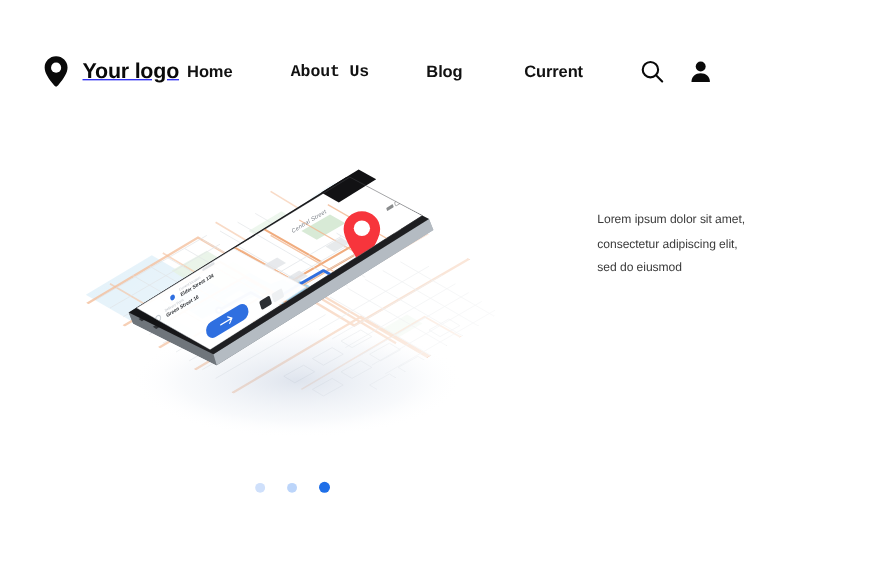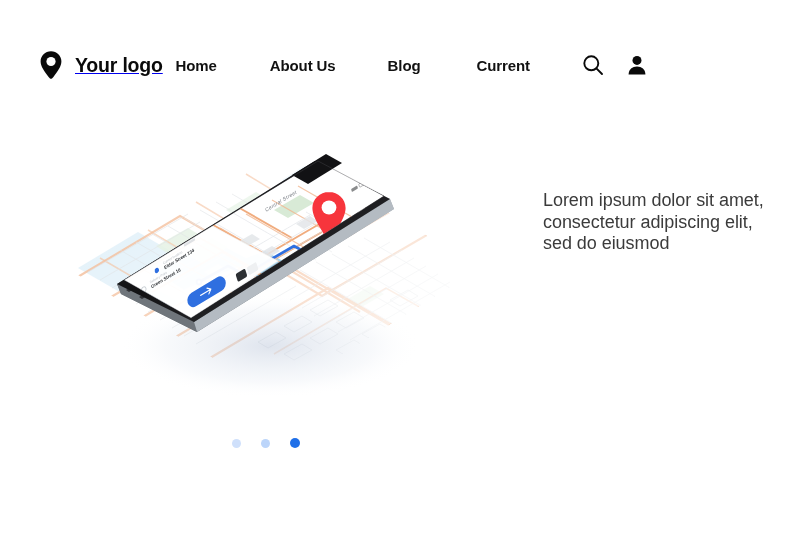--- a/index.html
+++ b/index.html
@@ -54,21 +54,21 @@
   .nav-link {
     font-size: 15px;
     font-weight: bold;
     color: #111111;
     text-decoration: none;
     white-space: nowrap;
     letter-spacing: -0.1px;
     padding: 6px 0;
   }
   .nav-gap-1 { margin-right: 53px; }
-  .nav-gap-2 { margin-right: 52px; }
+  .nav-gap-2 { margin-right: 52px; font-family: Liberation Mono, monospace; }
   .nav-gap-3 { margin-right: 56px; }
   .nav-gap-4 { margin-right: 52px; }
 
   .icon-btn {
     display: flex;
     align-items: center;
     justify-content: center;
     background: none;
     border: none;
     cursor: pointer;
@@ -120,21 +120,21 @@
     font-size: 36px;
     line-height: 43px;
     font-weight: bold;
     color: #0b0b0b;
     letter-spacing: -0.9px;
   }
   .headline .l2 { display: block; }
 
   .subcopy {
     margin-top: 18px;
-    font-size: 18px;
+    font-size: 11px;
     line-height: 21.5px;
     color: #3b3b3b;
     letter-spacing: -0.05px;
   }
   .subcopy span { display: block; }
 
   .cta {
     margin-top: 28px;
     display: inline-flex;
     align-items: center;

